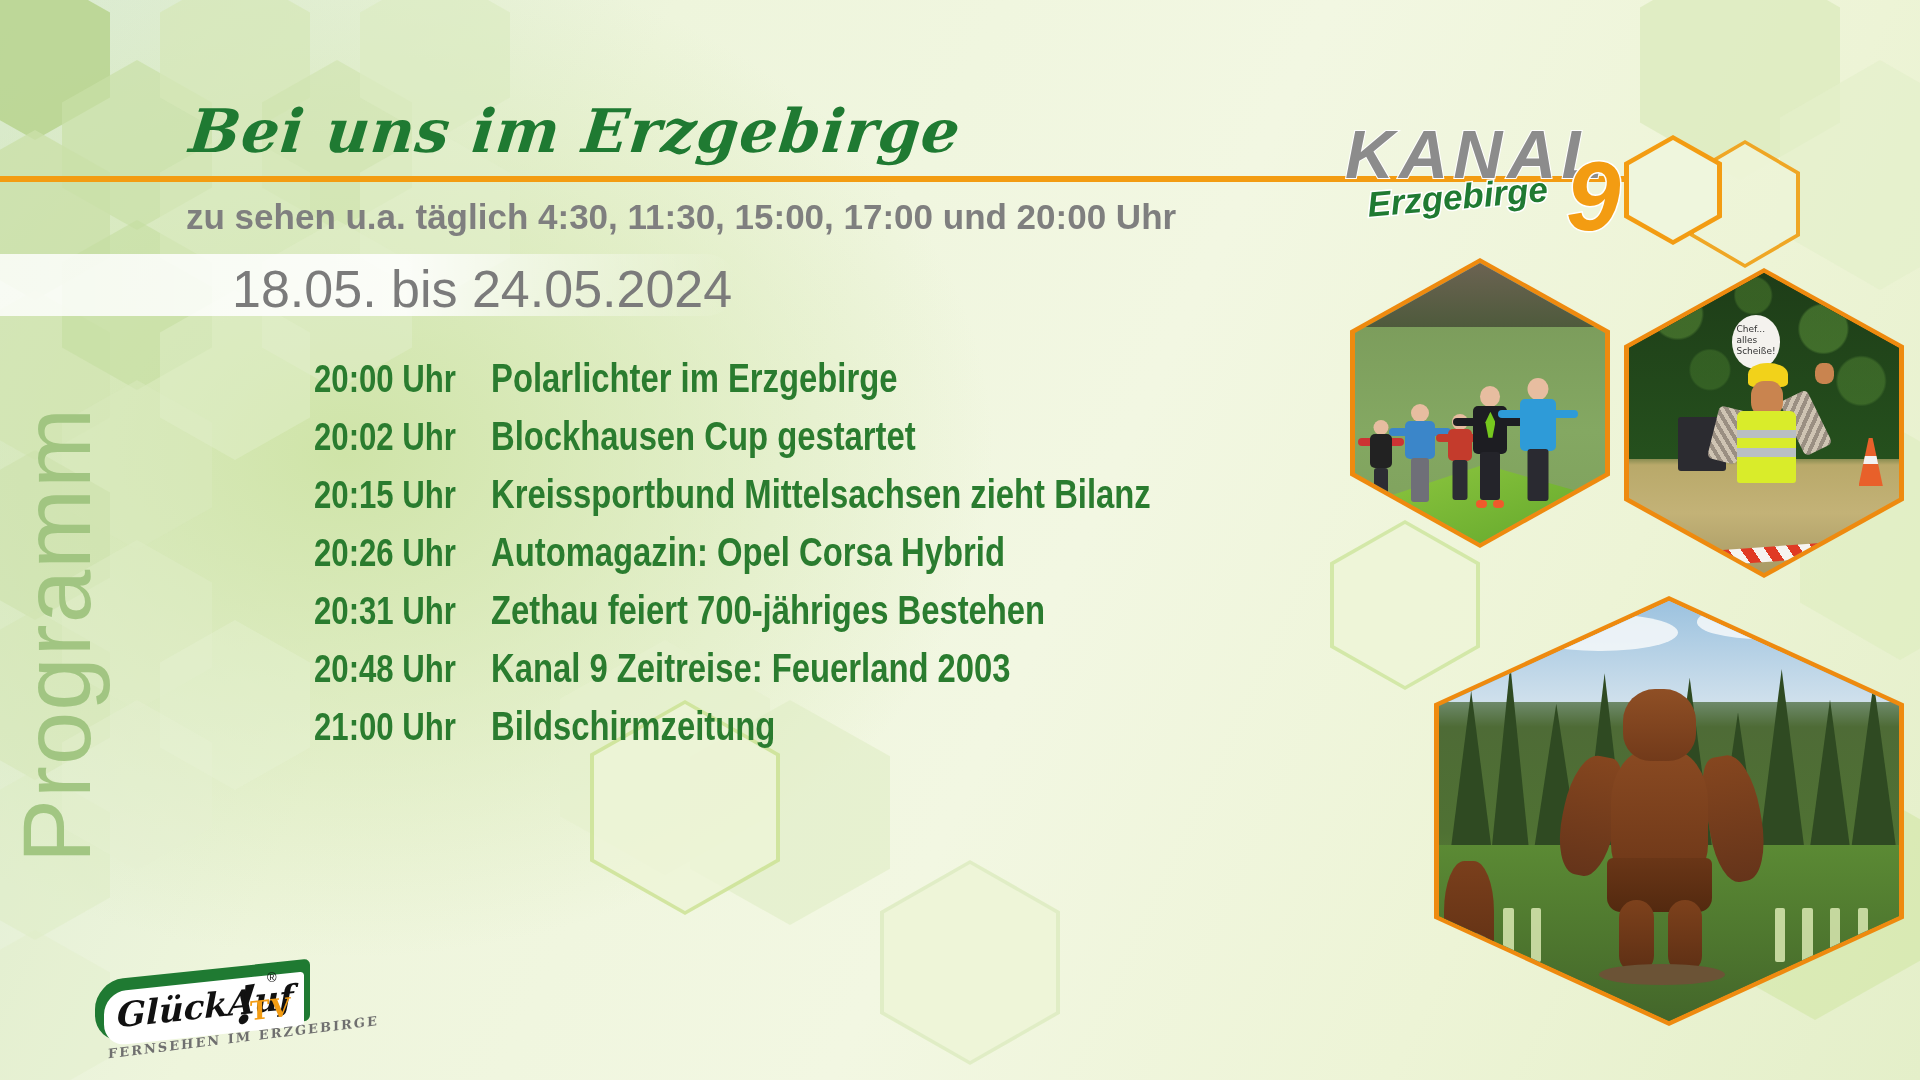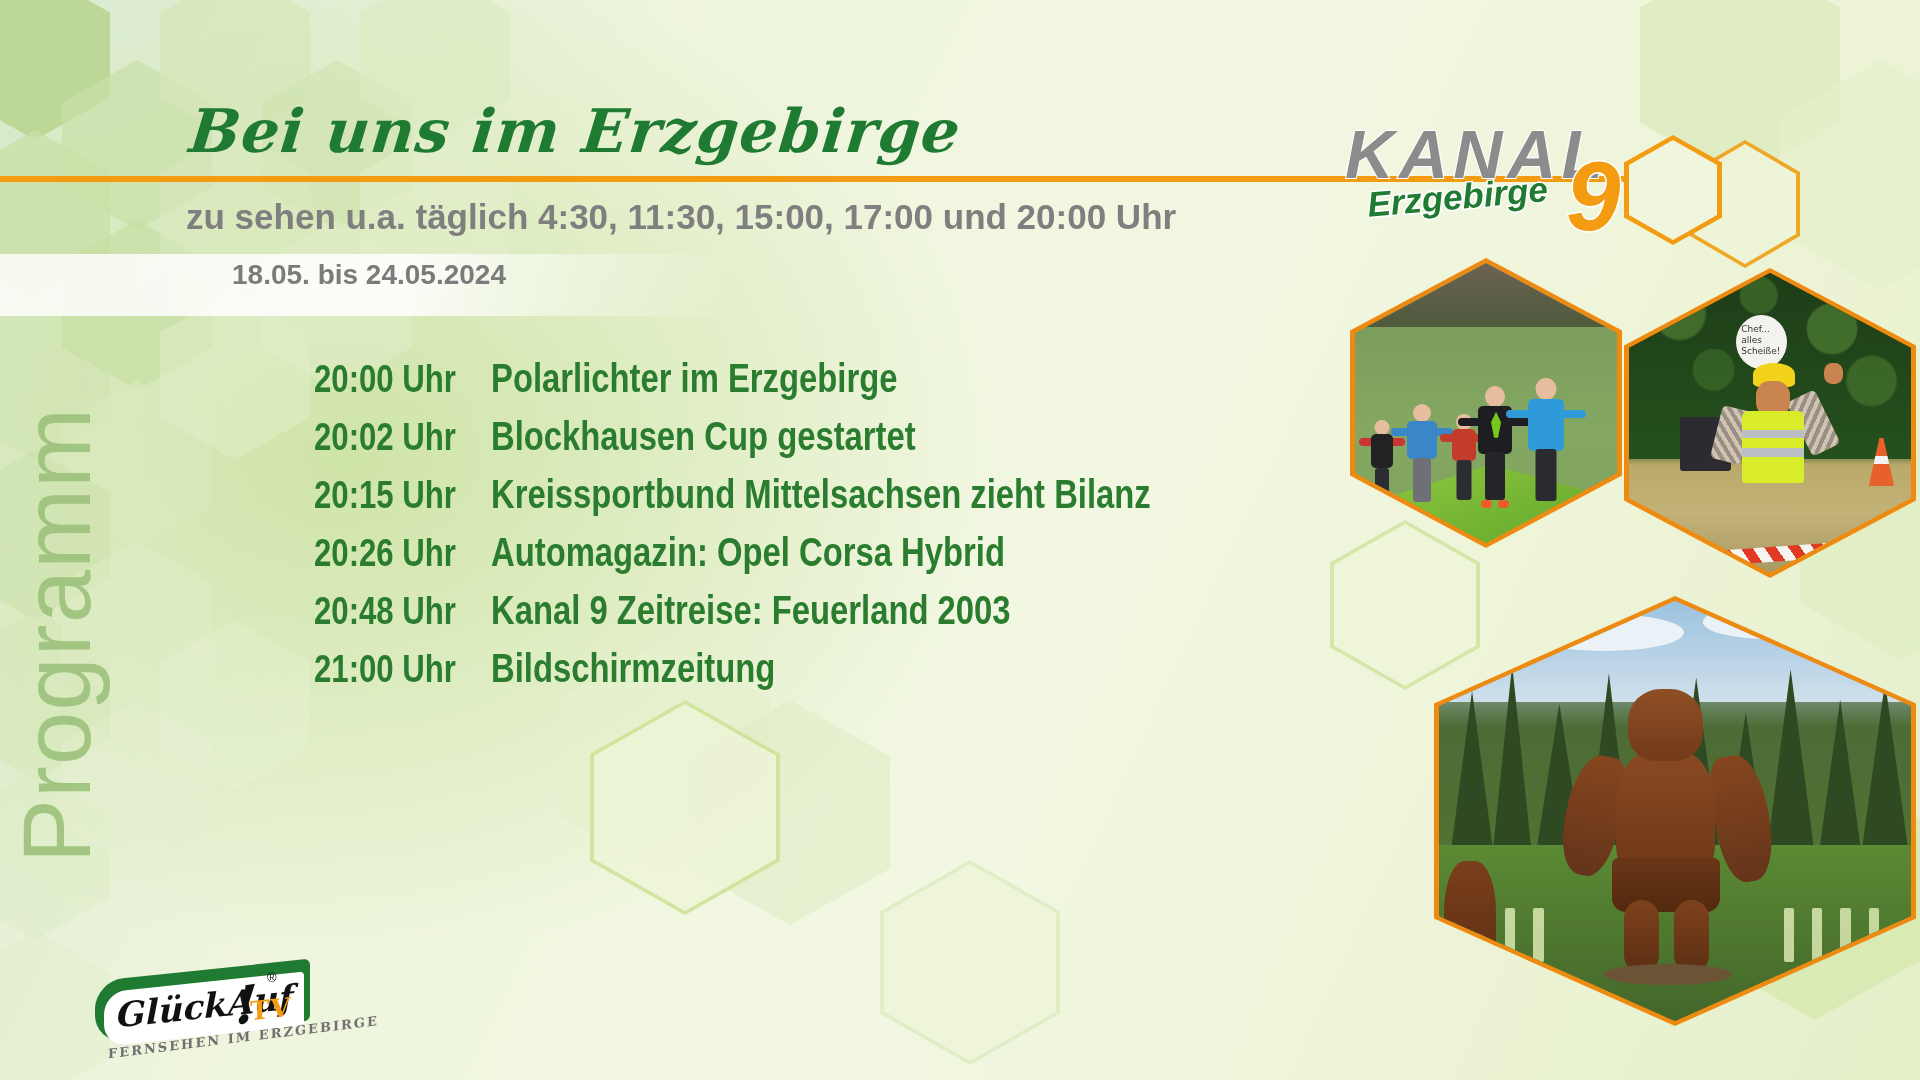--- a/index.html
+++ b/index.html
@@ -43,21 +43,21 @@
     font-stretch:condensed;
   }
   .datechip{
     position:absolute;left:0px;top:254px;z-index:5;
     width:737px;height:62px;
     background:linear-gradient(90deg,rgba(255,255,255,.82) 0%,rgba(255,255,255,.88) 55%,rgba(255,255,255,0) 100%);
     border-radius:0 34px 34px 0;
   }
   .datetext{
     position:absolute;left:232px;top:259px;z-index:7;
-    font-size:28px;font-weight:700;color:#7b7b7b;white-space:nowrap;
+    font-size:52px;font-weight:400;color:#7b7b7b;white-space:nowrap;
   }
 
   
   .programm{
     position:absolute;left:-171px;top:580px;z-index:4;
     transform:rotate(-90deg);
     transform-origin:center center;
     font-size:96px;font-weight:400;
     color:#9fc47f;
     letter-spacing:1px;
@@ -113,21 +113,21 @@
     color:#f39c12;
   }
   .kanal-hex::before{content:"";position:absolute;inset:0;
     clip-path:polygon(50% 0%,100% 25%,100% 75%,50% 100%,0% 75%,0% 25%);
     background:#f39c12;}
   .kanal-hex::after{content:"";position:absolute;inset:5px;
     clip-path:polygon(50% 0%,100% 25%,100% 75%,50% 100%,0% 75%,0% 25%);
     background:#eff6dd;}
 
   
-  .photohex{position:absolute;z-index:8;padding-left:12px;}
+  .photohex{position:absolute;z-index:8;}
   .photohex .frame{position:absolute;inset:0;
     clip-path:polygon(50% 0%,100% 25%,100% 75%,50% 100%,0% 75%,0% 25%);
     background:#ee8a0f;}
   .photohex .inner{position:absolute;inset:5px;
     clip-path:polygon(50% 0%,100% 25%,100% 75%,50% 100%,0% 75%,0% 25%);
     overflow:hidden;}
   .photohex .scene{position:absolute;inset:0;}
 
   
   .s1{background:linear-gradient(#b8c9b4 0%,#a9bda4 16%,#7c9d5c 22%,#84a862 60%,#7ea05c 100%);}
@@ -299,20 +299,24 @@
     </div>
     <div class="prow">
       <div class="ptime">20:15 Uhr</div>
       <div class="ptitle">Kreissportbund Mittelsachsen zieht Bilanz</div>
     </div>
     <div class="prow">
       <div class="ptime">20:26 Uhr</div>
       <div class="ptitle">Automagazin:  Opel Corsa Hybrid</div>
     </div>
     <div class="prow">
+      <div class="ptime">20:31 Uhr</div>
+      <div class="ptitle">Zethau feiert 700-jähriges Bestehen</div>
+    </div>
+    <div class="prow">
       <div class="ptime">20:48 Uhr</div>
       <div class="ptitle">Kanal 9 Zeitreise:  Feuerland 2003</div>
     </div>
     <div class="prow">
       <div class="ptime">21:00 Uhr</div>
       <div class="ptitle">Bildschirmzeitung</div>
     </div>
   </div>
 
   <div class="kanallogo">

